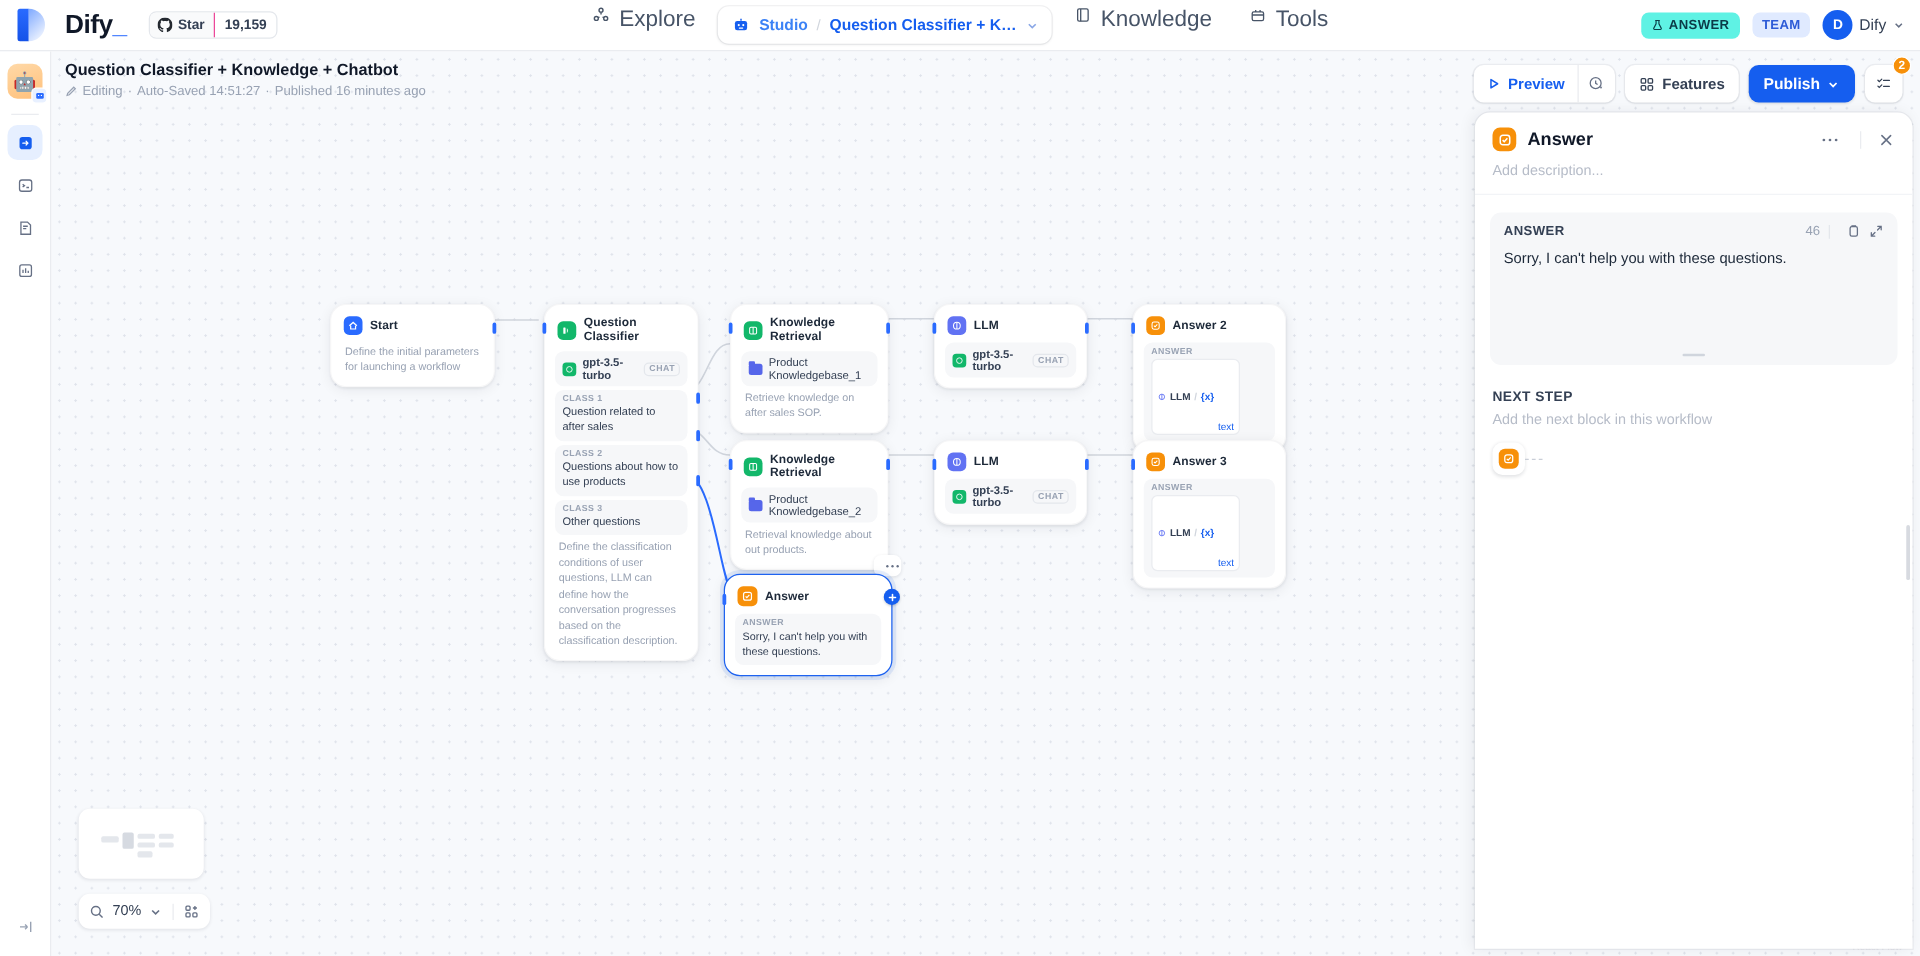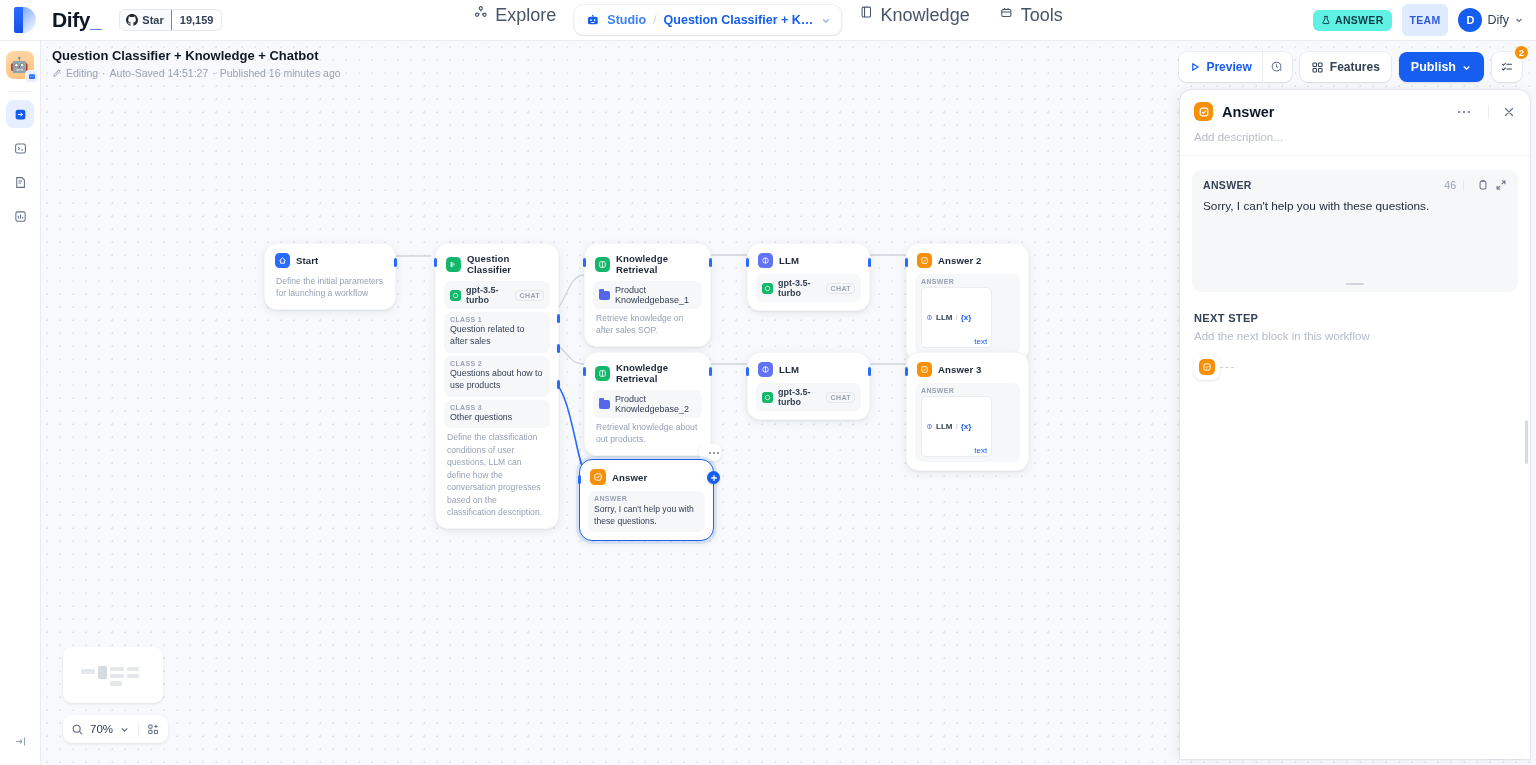--- a/index.html
+++ b/index.html
@@ -70,21 +70,21 @@
 
   .topbar-right {
     position: absolute; right: 12px; display: flex; align-items: center; gap: 10px;
   }
   .badge-testing {
     display: flex; align-items: center; gap: 4px;
     height: 21px; padding: 0 8px; border-radius: 6px;
     background: #5ff2e4; color: #0b3b47; font-size: 10.5px; font-weight: 700; letter-spacing: .3px;
   }
   .badge-team {
-    height: 20px; padding: 16px 8px; border-radius: 6px; display: flex; align-items: center;
+    height: 20px; padding: 4px 8px; border-radius: 6px; display: flex; align-items: center;
     background: #e0eaff; color: #2d5bd7; font-size: 10.5px; font-weight: 700; letter-spacing: .3px;
   }
   .avatar-wrap { display: flex; align-items: center; gap: 5px; cursor: pointer; }
   .avatar {
     width: 24px; height: 24px; border-radius: 50%; background: #155eef; color: #fff;
     font-size: 11px; font-weight: 700; display: flex; align-items: center; justify-content: center;
   }
   .avatar-name { font-size: 12.5px; color: #344054; font-weight: 500; }
 
   

